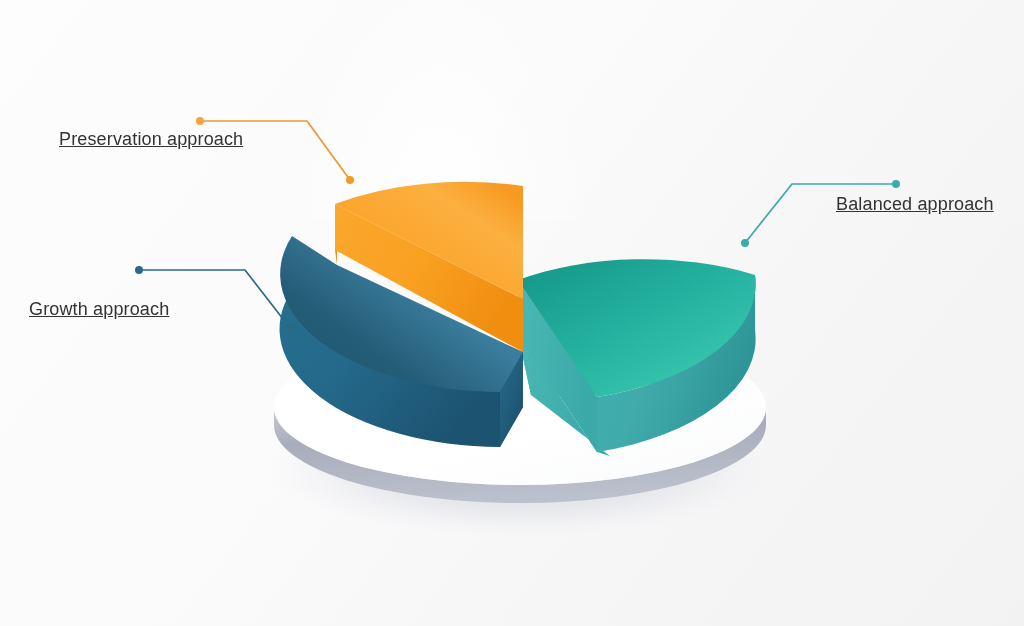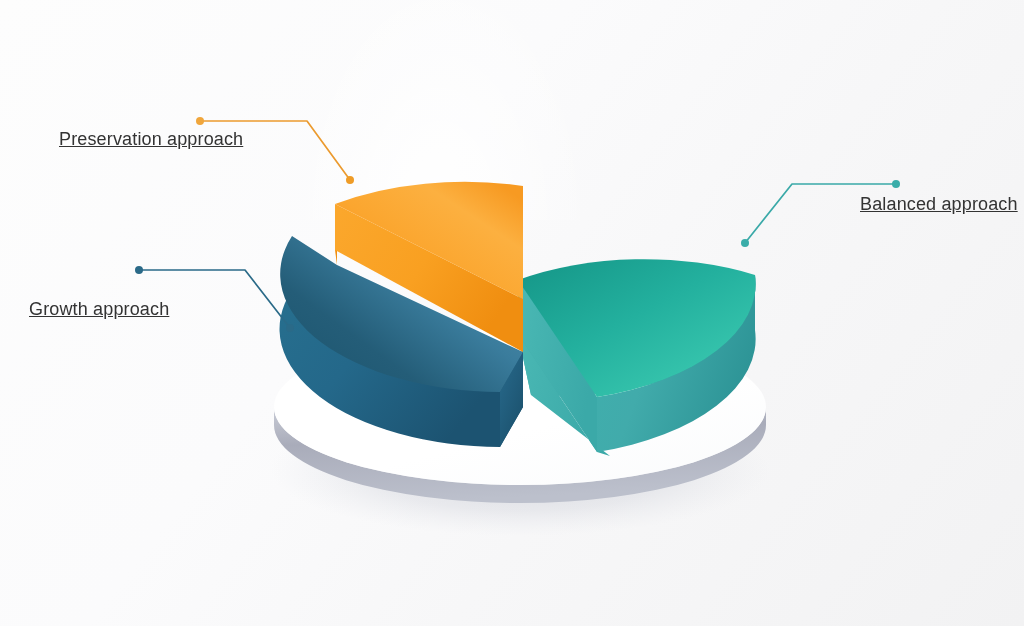--- a/index.html
+++ b/index.html
@@ -34,21 +34,21 @@
     position: absolute;
     white-space: nowrap;
     color: #333333;
     font-size: 18px;
     letter-spacing: .15px;
     line-height: 1;
     text-decoration: underline;
   }
   #lbl-preservation { left: 59px; top: 130px; }
   #lbl-growth       { left: 29px; top: 300px; }
-  #lbl-balanced     { left: 860px; top: 195px; }
+  #lbl-balanced     { left: 836px; top: 195px; }
 </style>
 </head>
 <body>
 
 <div id="stage">
 
   <svg class="layer" viewBox="0 0 1024 626">
     <defs>
       <linearGradient id="gRim" x1="0" y1="0" x2="0.25" y2="1">
         <stop offset="0%" stop-color="#c9ccd6"></stop>

